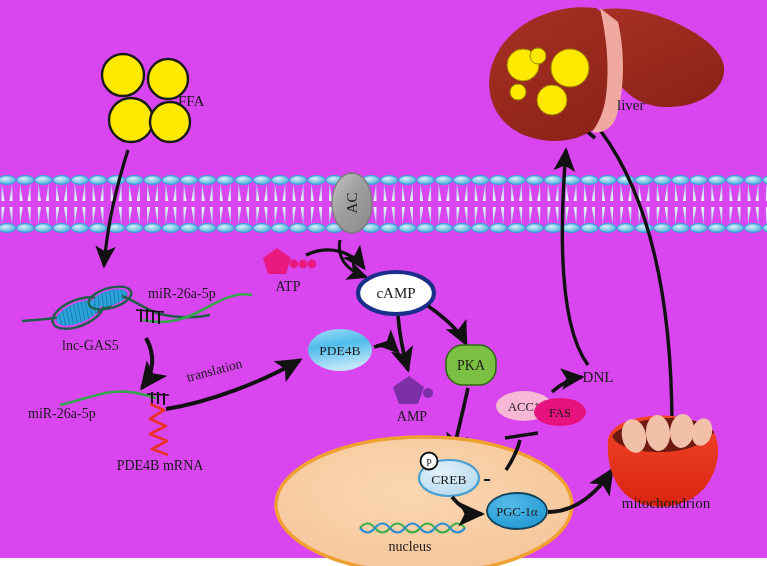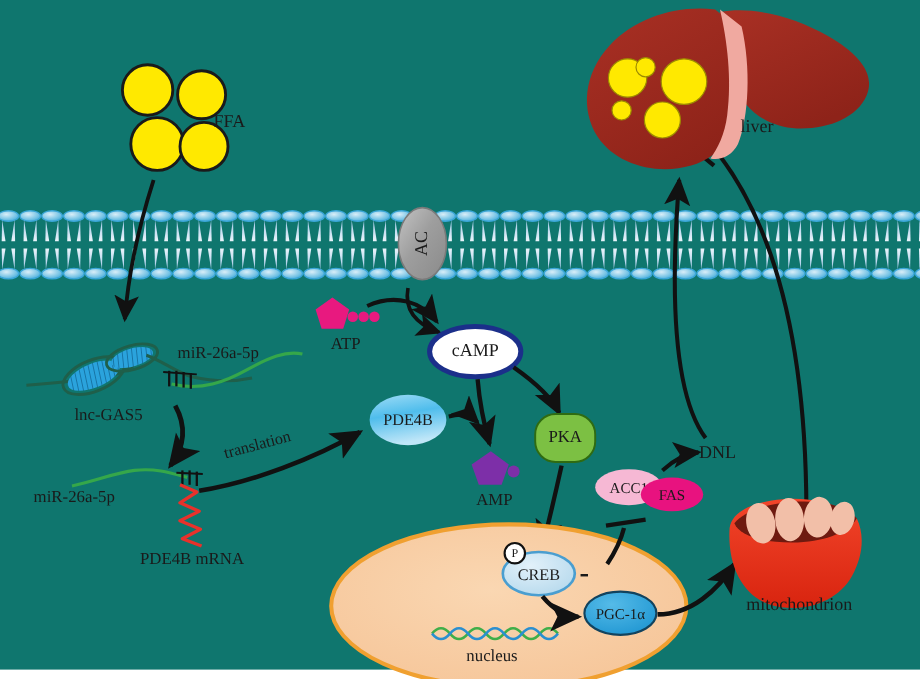--- a/index.html
+++ b/index.html
@@ -1,19 +1,19 @@
 <!DOCTYPE html>
 <html><head>
 <meta charset="utf-8">
 <title>lnc-GAS5 / miR-26a-5p / PDE4B cAMP signaling pathway</title>
 <style>
   html,body{margin:0;padding:0;background:#ffffff;}
   body{width:767px;height:566px;overflow:hidden;
        font-family:"Liberation Serif", serif;}
-  #stage{position:relative;width:767px;height:558px;background:#0f766e;}
+  #stage{position:relative;width:767px;height:558px;background:#d946ef;}
   svg.layer{position:absolute;left:0;top:0;width:767px;height:566px;}
   .lbl{font-family:"Liberation Serif", serif;fill:#1a1a1a;}
 </style>
 </head>
 <body>
 
 <div id="stage">
 
 <svg class="layer" viewBox="0 0 767 566" xmlns="http://www.w3.org/2000/svg">
   <defs>

